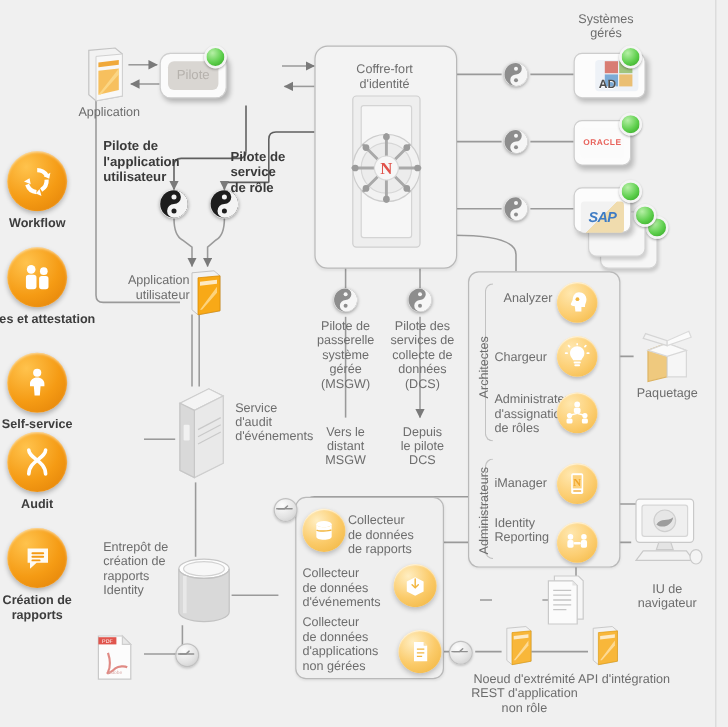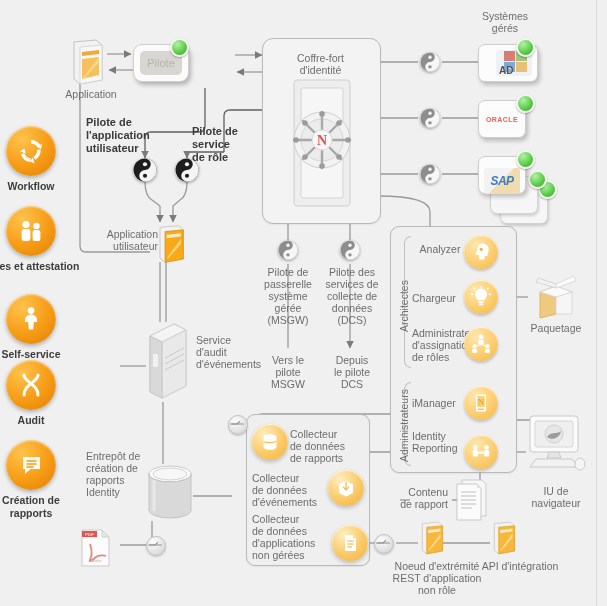--- a/index.html
+++ b/index.html
@@ -330,21 +330,21 @@
       <circle cx="12" cy="6.25" r="2" fill="#f6f6f6"></circle>
         <circle cx="12" cy="17.75" r="2" fill="#8d8d8d"></circle>
     </svg>
   </div>
   <div class="lbl ctr" style="left:252px;top:266px;width:72px;">Pilote de
 passerelle
 système
 gérée
 (MSGW)</div>
   <div class="lbl ctr" style="left:256px;top:354px;width:64px;">Vers le
-pilote
+distant
 MSGW</div>
 
   <div class="yy small" style="left:340px;top:240px;">
     <svg width="20" height="20" viewBox="0 0 24 24">
       <circle cx="12" cy="12" r="11.5" fill="#8d8d8d"></circle>
       <path d="M12 .5a11.5 11.5 0 0 1 0 23 5.75 5.75 0 0 1 0-11.5 5.75 5.75 0 0 0 0-11.5z" fill="#f6f6f6"></path>
       <circle cx="12" cy="6.25" r="2" fill="#f6f6f6"></circle>
         <circle cx="12" cy="17.75" r="2" fill="#8d8d8d"></circle>
     </svg>
   </div>
@@ -513,22 +513,20 @@
       <circle cx="30" cy="20" r="9" fill="#e6e6e6" stroke="#cfcfcf"></circle>
       <path d="M23 23c4-6 9-2 14-6-1 7-9 10-14 6z" fill="#9d9d9d"></path>
       <path d="M25 38 L35 38 L37 44 L23 44 Z" fill="#e4e4e4" stroke="#cbcbcb"></path>
       <path d="M12 45 L48 45 L54 53 L6 53 Z" fill="#f2f2f2" stroke="#c9c9c9"></path>
       <ellipse cx="56" cy="50" rx="5" ry="6" fill="#f4f4f4" stroke="#cbcbcb"></ellipse>
     </svg>
   </div>
   <div class="lbl ctr" style="left:516px;top:485px;width:80px;text-align:center;">IU de
 navigateur</div>
 
-  <div class="lbl" style="left:386px;top:486px;width:62px;text-align:right;">Contenu
-de rapport</div>
   <div class="node" style="left:450px;top:478px;">
     <svg width="40" height="46" viewBox="0 0 40 46">
       <path d="M12 2 L32 2 L36 6 L36 38 L12 38 Z" fill="#f6f6f6" stroke="#cbcbcb"></path>
       <path d="M7 6 L27 6 L31 10 L31 42 L7 42 Z" fill="#fbfbfb" stroke="#c9c9c9"></path>
       <g stroke="#c5c5c5" stroke-width="1.1">
         <path d="M11 14h15"></path>
           <path d="M11 18h15"></path>
           <path d="M11 22h15"></path>
         <path d="M11 26h15"></path>
           <path d="M11 30h11"></path>

